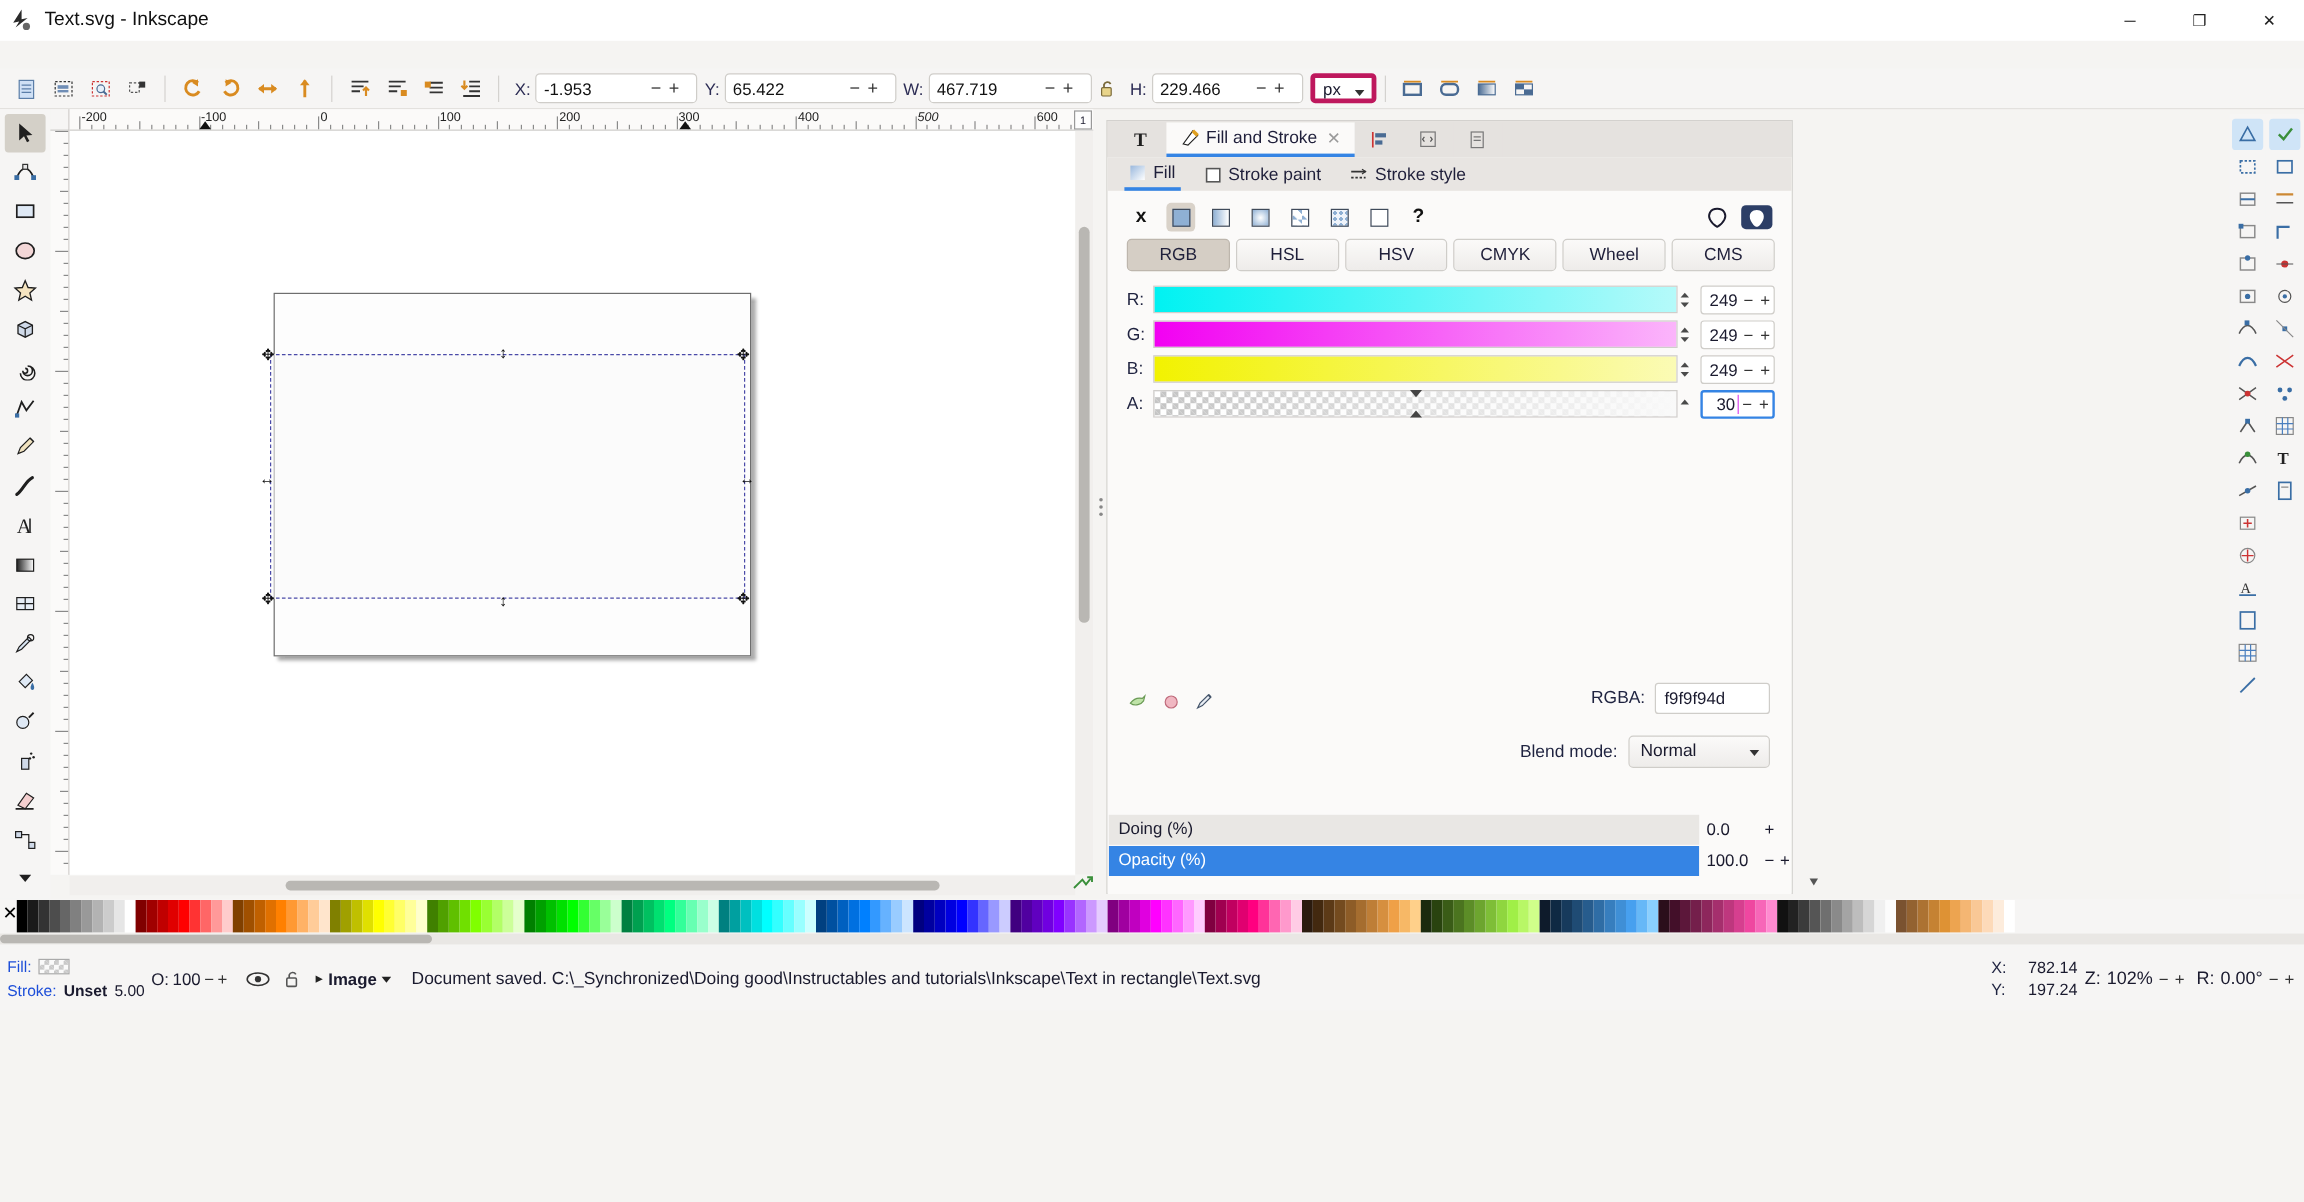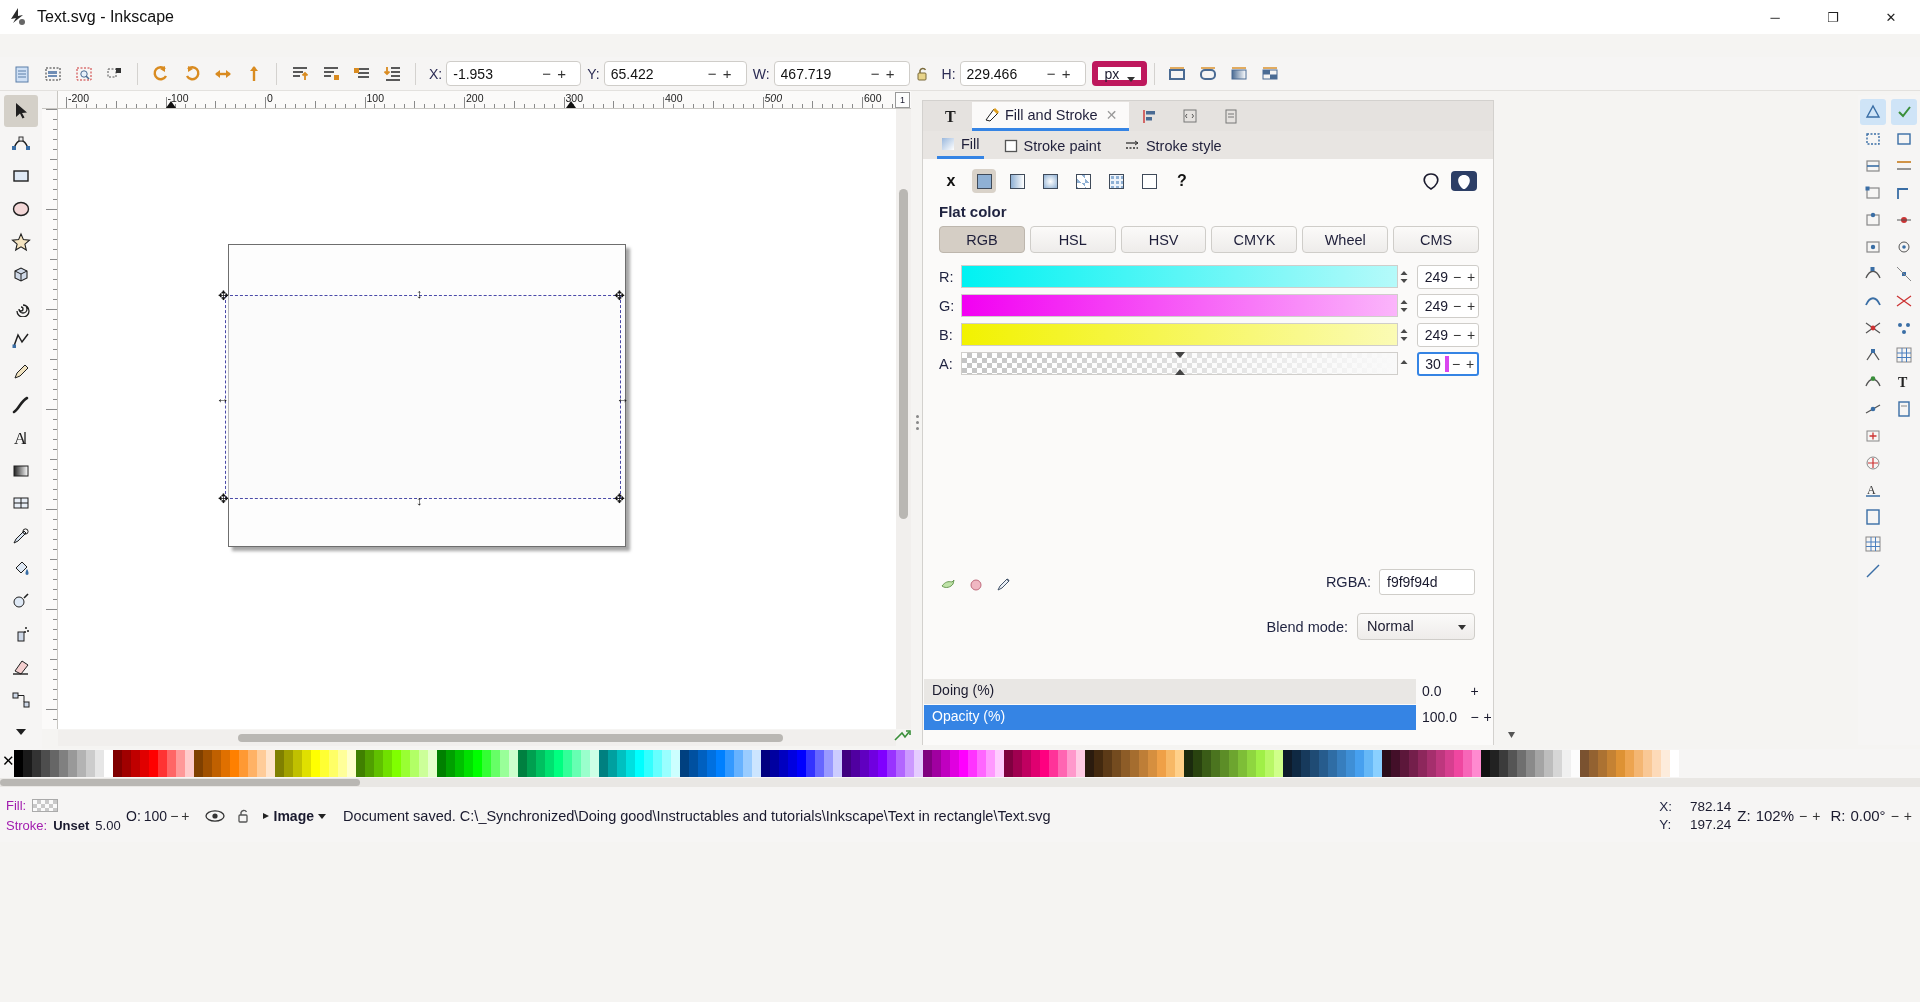--- a/index.html
+++ b/index.html
@@ -55,21 +55,21 @@
     border: 0; outline: none; background: transparent; height: 23px;
     font-family: "Liberation Sans", sans-serif; font-size: 14px; color: #111;
     padding-left: 6px;
   }
   .spin .minus, .spin .plus {
     width: 15px; text-align: center; font-size: 15px; color: #333;
     line-height: 23px; cursor: pointer;
   }
   .unit-select {
     display: flex; align-items: center; height: 25px; width: 55px;
-    background: #fff; border: 6px solid #be185d; border-radius: 4px;
+    background: #fff; border: 4px solid #be185d; border-radius: 4px;
     font-size: 14px; padding-left: 7px; position: relative; margin-left: 6px;
   }
   .unit-select .caret {
     position: absolute; right: 6px; top: 10px;
     border-left: 4px solid transparent; border-right: 4px solid transparent;
     border-top: 5px solid #333;
   }
   .lock-btn { width: 26px; height: 26px; display:flex; align-items:center; justify-content:center; }
 
   
@@ -275,21 +275,21 @@
   .pal-scroll { position: absolute; left: 0; top: 29px; width: 1920px; height: 9px; background: #e9e7e4; }
   .pal-scroll .thumb { position: absolute; left: 0; top: 1px; width: 360px; height: 7px; background: #b9b7b3; border-radius: 4px; }
 
   
   .statusbar {
     position: absolute; left: 0; top: 789px; width: 1920px; height: 53px;
     background: #f6f5f4; display: flex; align-items: center;
   }
   .fs-block { width: 120px; padding-left: 6px; font-size: 13px; }
   .fs-line { display: flex; align-items: center; gap: 6px; height: 20px; }
-  .fs-key { color: #a21caf; }
+  .fs-key { color: #1d4ed8; }
   .fs-swatch {
     width: 26px; height: 13px;
     background-image:
       linear-gradient(45deg,#c9c9c9 25%,transparent 25%,transparent 75%,#c9c9c9 75%),
       linear-gradient(45deg,#c9c9c9 25%,transparent 25%,transparent 75%,#c9c9c9 75%);
     background-size: 8px 8px; background-position: 0 0, 4px 4px; background-color: #fafafa;
     border: 1px solid #aaa;
   }
   .fs-unset { font-weight: bold; }
   .opacity-block { display: flex; align-items: center; gap: 3px; margin-left: 6px; font-size: 14px; }
@@ -938,21 +938,20 @@
               </svg>
           </span>
           <span style="background:#2c3e66;border-radius:4px;padding:2px 4px;display:inline-flex">
             <svg width="18" height="16">
                 <path d="M9 2 C3.5 2, 2 7, 4 11 C5.8 15, 9 16.5, 9 16.5 C9 16.5, 12.2 15, 14 11 C16 7, 14.5 2, 9 2 Z" fill="#ffffff"></path>
               </svg>
           </span>
         </div>
       </div>
 
-      <div class="flat-title">Flat color</div>
 
       <div class="mode-tabs">
         <div class="mode-tab active">RGB</div>
         <div class="mode-tab">HSL</div>
         <div class="mode-tab">HSV</div>
         <div class="mode-tab">CMYK</div>
         <div class="mode-tab">Wheel</div>
         <div class="mode-tab">CMS</div>
       </div>
 
@@ -1015,21 +1014,21 @@
                       background-position:0 0, 0 0, 5px 5px; background-color:#ffffff;">
             <span class="arr-up"></span>
             <span class="arr-dn"></span>
           </div>
           <div class="arrow-col">
             <svg width="10" height="16">
                 <path d="M5 4 L8.5 8 L1.5 8 Z" fill="#4a4a4a"></path>
               </svg>
           </div>
           <div class="numbox focus">
-            <span class="val" style="text-align:center;padding-left:4px;border-right:4px solid #d946ef">30</span>
+            <span class="val" style="text-align:right;padding-left:4px;border-right:1px solid #d946ef">30</span>
             <span class="pm">−</span>
             <span class="pm">+</span>
           </div>
         </div>
       </div>
 
       <div class="picker-row">
         <span>
           <svg width="18" height="18">
               <path d="M3 11 C6 7, 9 6, 13 7 L15 5 L14 9 C12 12, 7 14, 3 11 Z" fill="#bfe3a8" stroke="#6a9a55"></path>

